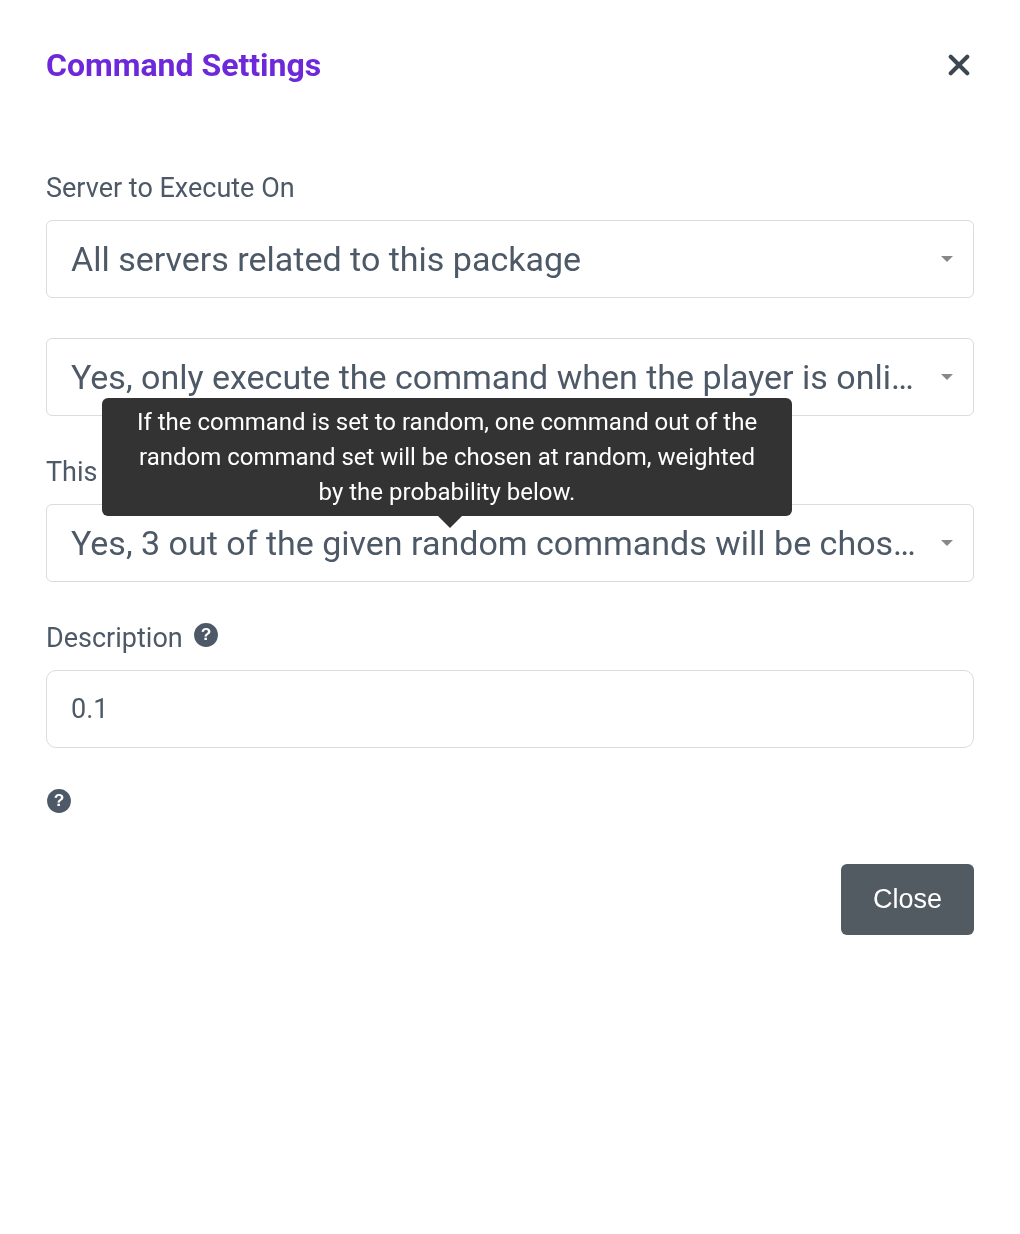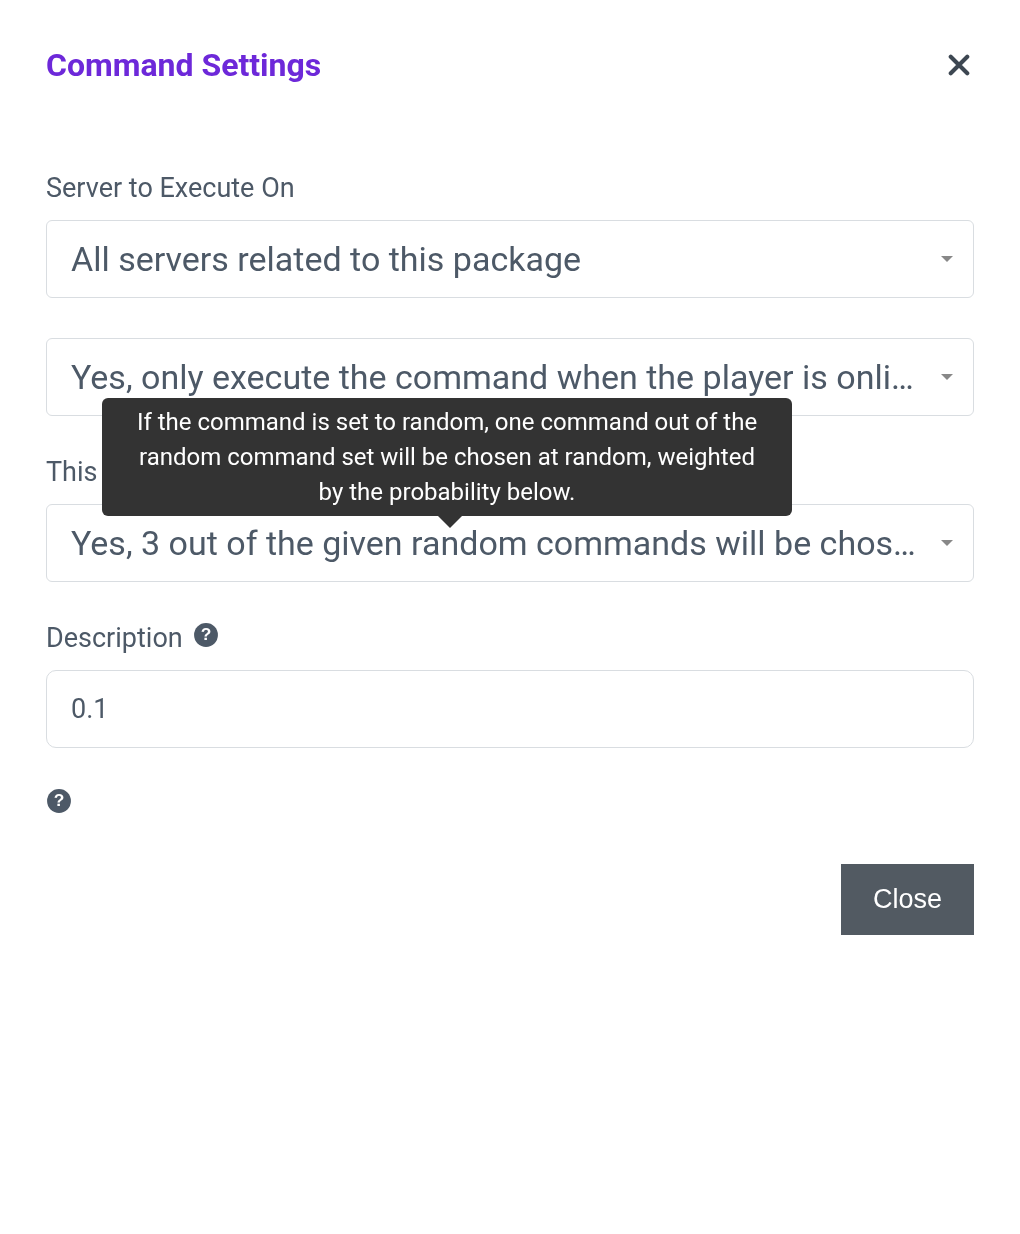--- a/index.html
+++ b/index.html
@@ -103,21 +103,21 @@
     }
     .modal-footer {
       display: flex;
       justify-content: flex-end;
       margin-top: 50px;
     }
     .close-button {
       background: #525a62;
       color: #ffffff;
       border: none;
-      border-radius: 0;
+      border-radius: 6px;
       padding: 20px 32px;
       font-size: 27px;
       font-weight: 400;
       cursor: pointer;
     }
     
     .tooltip {
       position: absolute;
       background: #333333;
       color: #ffffff;

